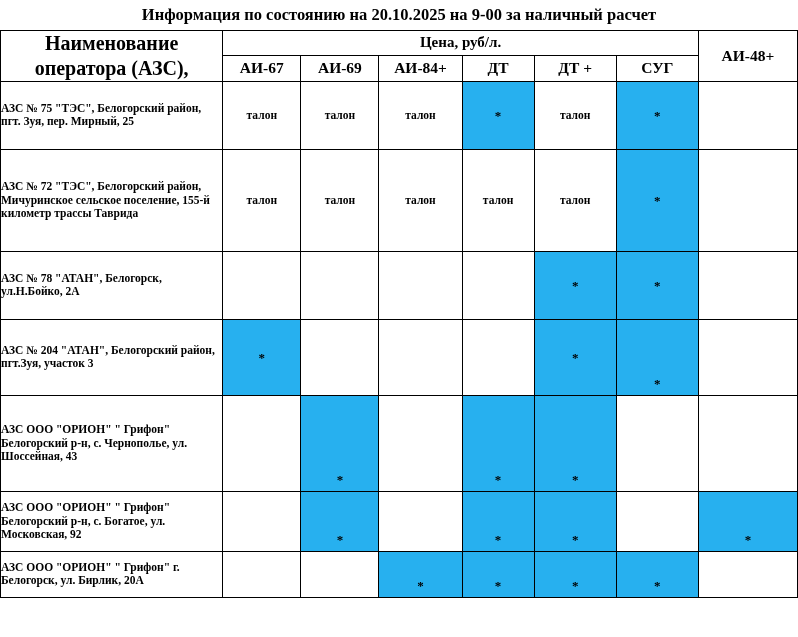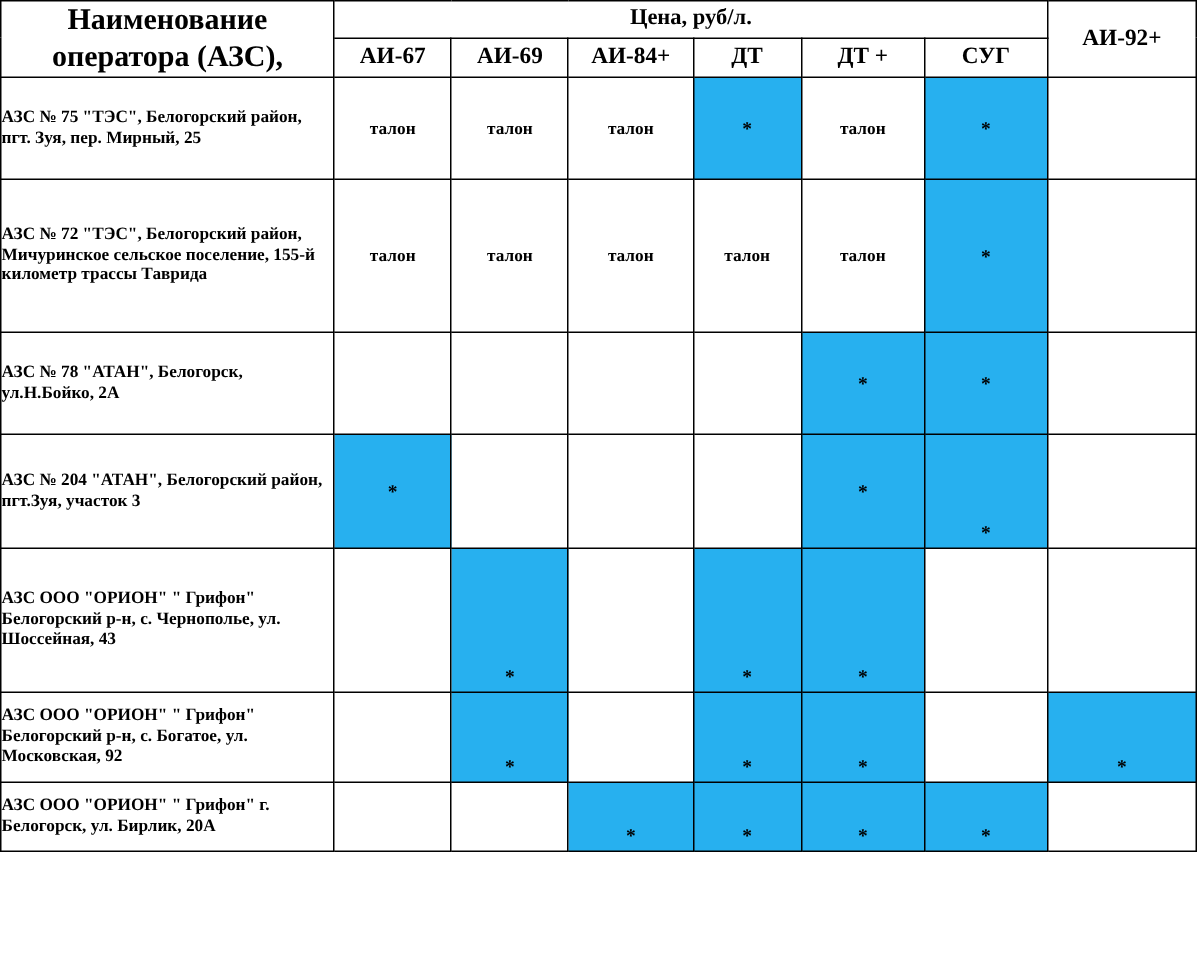--- a/index.html
+++ b/index.html
@@ -90,37 +90,38 @@
   .talon {
     font-size: 11.5px;
     font-weight: bold;
   }
 </style>
 </head>
 <body>
 
 <div class="page">
 
+  <div class="title">Информация по состоянию на 20.10.2025 на 9-00 за наличный расчет</div>
 
   <table class="fuel">
     <colgroup>
       <col style="width:222px">
       <col style="width:78px">
       <col style="width:78px">
       <col style="width:83px">
       <col style="width:72px">
       <col style="width:82px">
       <col style="width:82px">
       <col style="width:99px">
     </colgroup>
     <thead>
       <tr>
         <th class="op-head" rowspan="2">Наименование оператора (АЗС),</th>
         <th class="price-head" colspan="6">Цена, руб/л.</th>
-        <th rowspan="2" class="fuel-head">АИ-92+</th>
+        <th rowspan="2" class="fuel-head">АИ-48+</th>
       </tr>
       <tr>
         <th class="fuel-head">АИ-67</th>
         <th class="fuel-head">АИ-69</th>
         <th class="fuel-head">АИ-84+</th>
         <th class="fuel-head">ДТ</th>
         <th class="fuel-head">ДТ +</th>
         <th class="fuel-head">СУГ</th>
       </tr>
     </thead>

